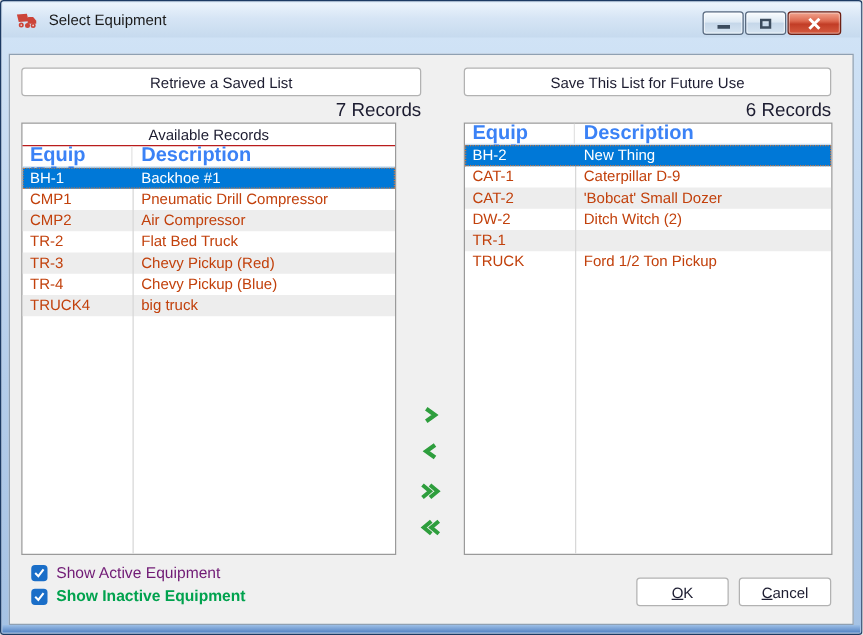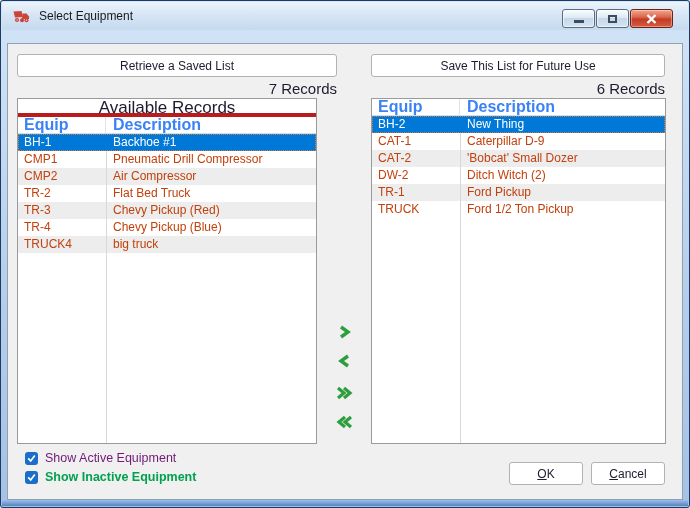--- a/index.html
+++ b/index.html
@@ -69,21 +69,21 @@
   .table {
     position:absolute; top:54px; height:346px;
     background:#fff; border:1px solid #9a9a9a;
     display:flex; flex-direction:column;
   }
   .table-left  { left:9px;  width:300px; }
   .table-right { left:363px; width:295px; }
 
   .group-header {
     height:18px; line-height:18px; text-align:center;
-    font-size:17px; color:#1c1c30; border-bottom:4px solid #b91c1c;
+    font-size:12px; color:#1c1c30; border-bottom:1px solid #b91c1c;
   }
   .col-header {
     height:17px; display:flex; font-size:16px; line-height:16px; color:#3b82f6;
     border-bottom:1px solid #c9dff2;
     font-weight:bold;
   }
   .col-header .c1 { width:88px; padding-left:6px; border-right:1px solid #e3e3e3; }
   .col-header .c2 { flex:1; padding-left:7px; }
 
   .rows-area { position:relative; flex:1; overflow:hidden; }
@@ -229,21 +229,20 @@
         <div class="row alt">
           <div class="c1">CAT-2</div>
           <div class="c2">'Bobcat' Small Dozer</div>
         </div>
         <div class="row">
           <div class="c1">DW-2</div>
           <div class="c2">Ditch Witch (2)</div>
         </div>
         <div class="row alt">
           <div class="c1">TR-1</div>
-          <div class="c2">Ford Pickup</div>
         </div>
         <div class="row">
           <div class="c1">TRUCK</div>
           <div class="c2">Ford 1/2 Ton Pickup</div>
         </div>
       </div>
     </div>
 
     <div class="arrow-btn arrow-1">
       <svg width="13" height="14" viewBox="0 0 13 14">

